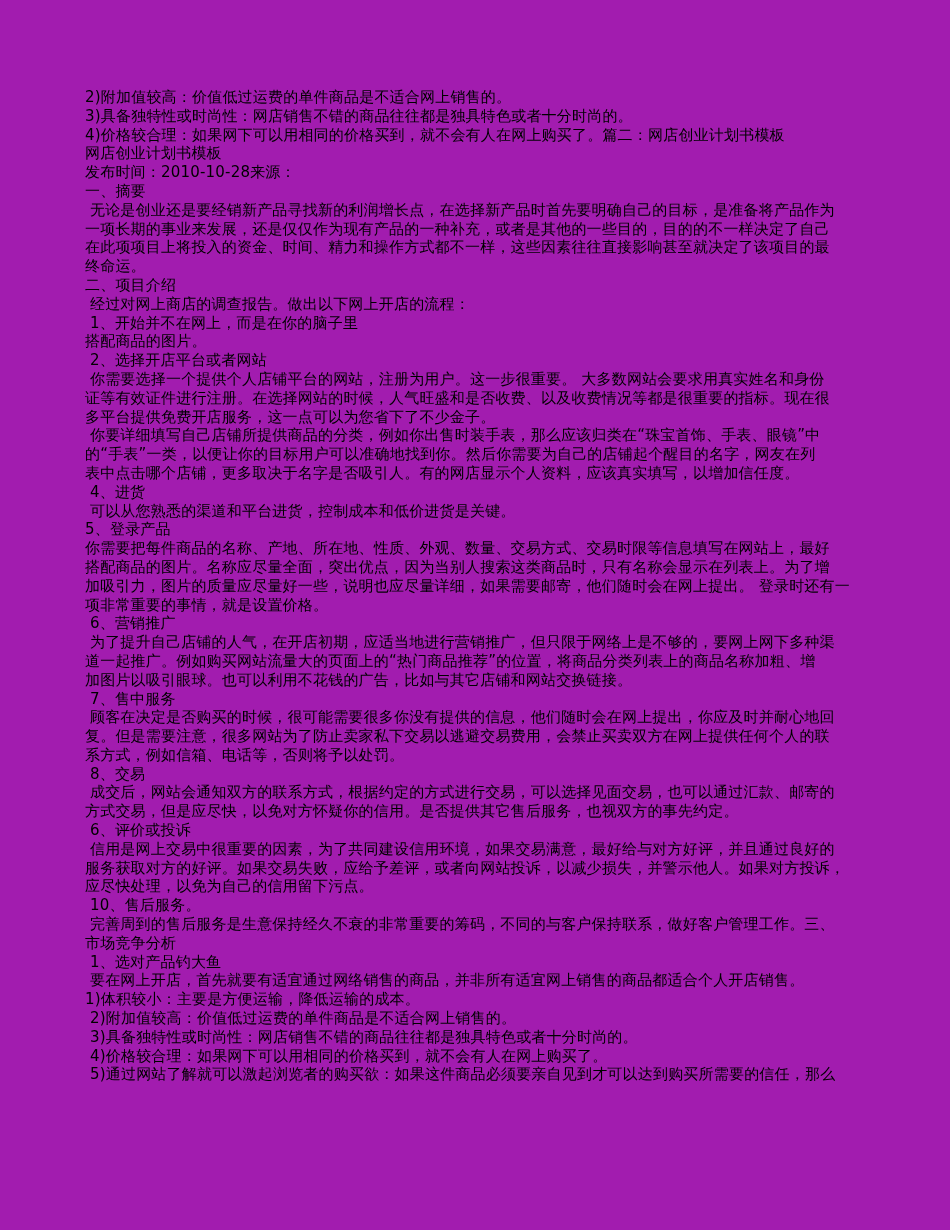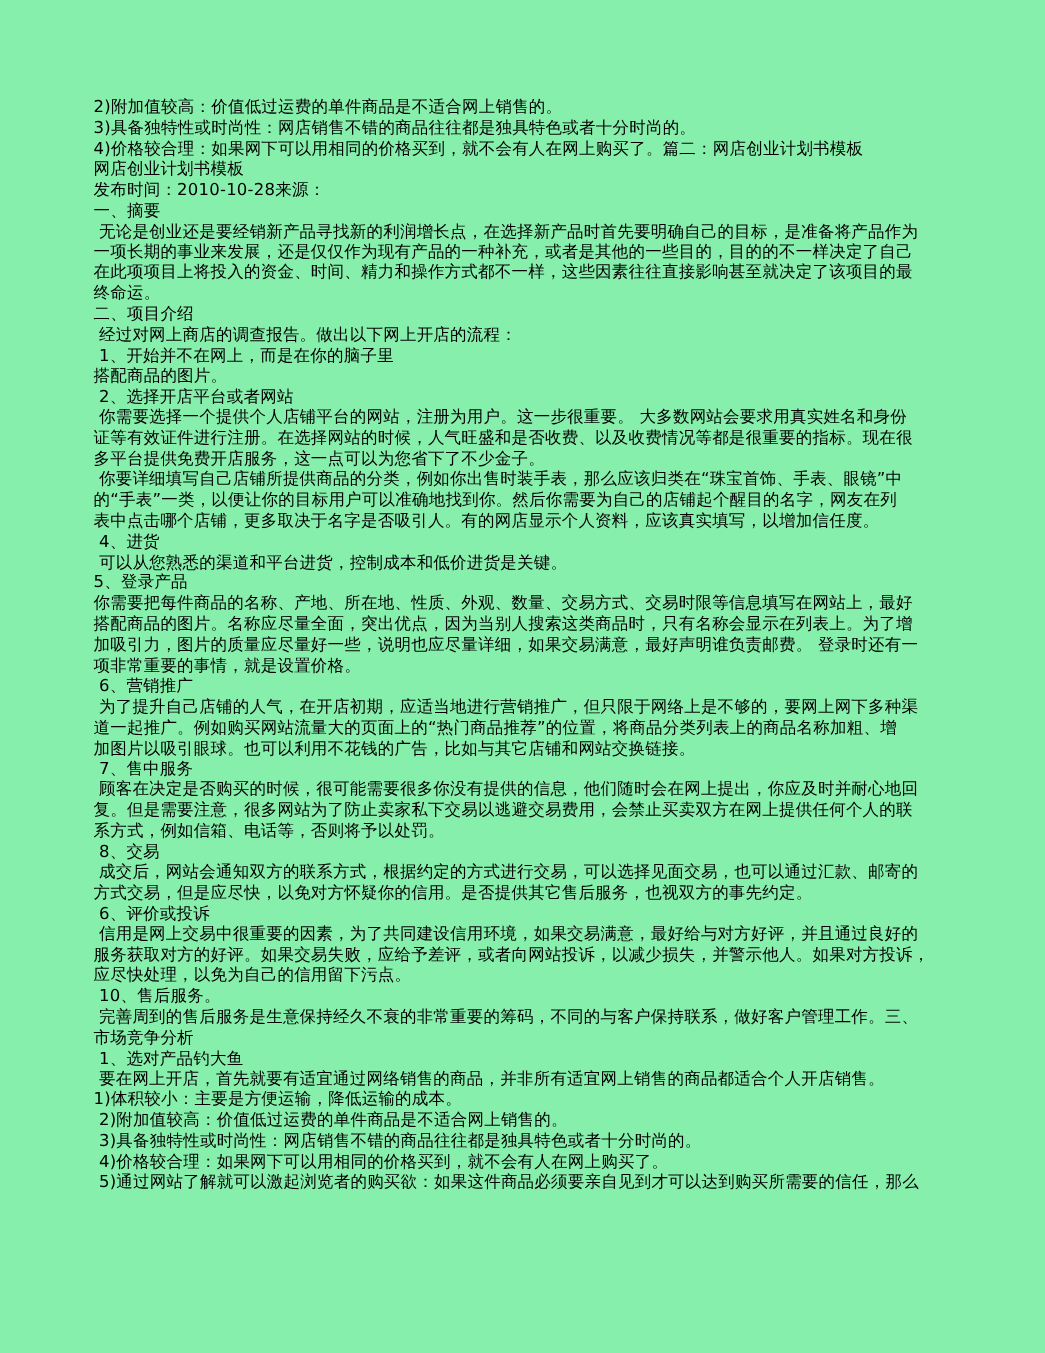--- a/index.html
+++ b/index.html
@@ -11,21 +11,21 @@
     width: 950px;
     height: 1230px;
     overflow: hidden;
     font-family: "DejaVu Sans", "Liberation Sans", sans-serif;
   }
   .page {
     box-sizing: border-box;
     width: 950px;
     height: 1230px;
     padding: 88px 60px 0 85px;
-    background: #86efac;
+    background: #a21caf;
   }
   .line {
     font-size: 15px;
     line-height: 18.8px;
     height: 18.8px;
     color: #000000;
     white-space: pre;
     letter-spacing: 0.2px;
   }
 </style>
@@ -53,21 +53,21 @@
       <div class="line">证等有效证件进行注册。在选择网站的时候，人气旺盛和是否收费、以及收费情况等都是很重要的指标。现在很</div>
       <div class="line">多平台提供免费开店服务，这一点可以为您省下了不少金子。</div>
       <div class="line"> 你要详细填写自己店铺所提供商品的分类，例如你出售时装手表，那么应该归类在“珠宝首饰、手表、眼镜”中</div>
       <div class="line">的“手表”一类，以便让你的目标用户可以准确地找到你。然后你需要为自己的店铺起个醒目的名字，网友在列</div>
       <div class="line">表中点击哪个店铺，更多取决于名字是否吸引人。有的网店显示个人资料，应该真实填写，以增加信任度。</div>
       <div class="line"> 4、进货</div>
       <div class="line"> 可以从您熟悉的渠道和平台进货，控制成本和低价进货是关键。</div>
       <div class="line">5、登录产品</div>
       <div class="line">你需要把每件商品的名称、产地、所在地、性质、外观、数量、交易方式、交易时限等信息填写在网站上，最好</div>
       <div class="line">搭配商品的图片。名称应尽量全面，突出优点，因为当别人搜索这类商品时，只有名称会显示在列表上。为了增</div>
-      <div class="line">加吸引力，图片的质量应尽量好一些，说明也应尽量详细，如果交易满意，最好声明谁负责邮费。 登录时还有一</div>
+      <div class="line">加吸引力，图片的质量应尽量好一些，说明也应尽量详细，如果需要邮寄，他们随时会在网上提出。 登录时还有一</div>
       <div class="line">项非常重要的事情，就是设置价格。</div>
       <div class="line"> 6、营销推广</div>
       <div class="line"> 为了提升自己店铺的人气，在开店初期，应适当地进行营销推广，但只限于网络上是不够的，要网上网下多种渠</div>
       <div class="line">道一起推广。例如购买网站流量大的页面上的“热门商品推荐”的位置，将商品分类列表上的商品名称加粗、增</div>
       <div class="line">加图片以吸引眼球。也可以利用不花钱的广告，比如与其它店铺和网站交换链接。</div>
       <div class="line"> 7、售中服务</div>
       <div class="line"> 顾客在决定是否购买的时候，很可能需要很多你没有提供的信息，他们随时会在网上提出，你应及时并耐心地回</div>
       <div class="line">复。但是需要注意，很多网站为了防止卖家私下交易以逃避交易费用，会禁止买卖双方在网上提供任何个人的联</div>
       <div class="line">系方式，例如信箱、电话等，否则将予以处罚。</div>
       <div class="line"> 8、交易</div>

